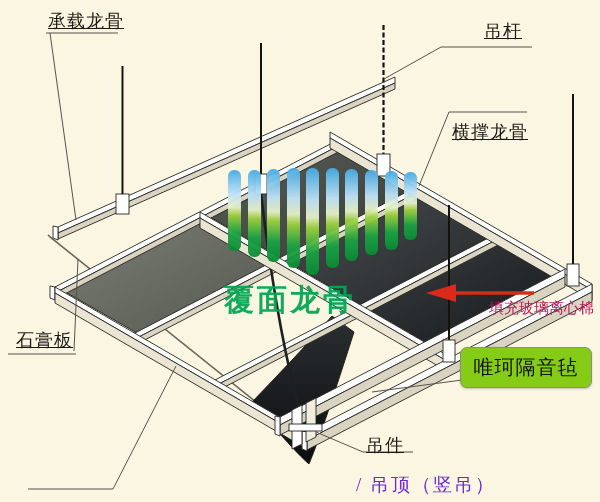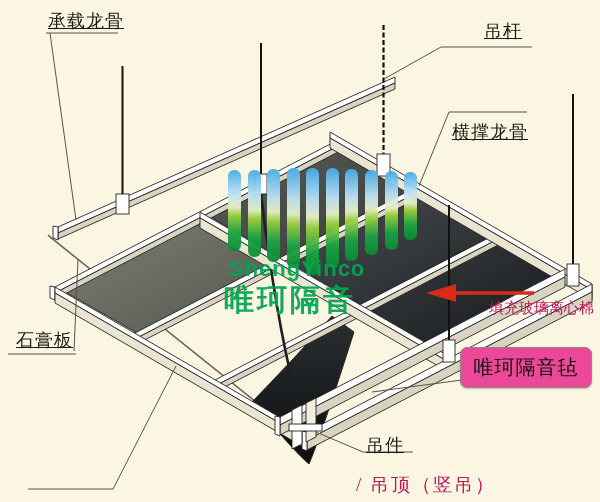--- a/index.html
+++ b/index.html
@@ -12,28 +12,28 @@
   .wm-en{position:absolute;left:229px;top:256px;
          font-family:"Liberation Sans","DejaVu Sans",sans-serif;
          font-weight:bold;font-size:22px;color:#00a651;letter-spacing:1px;
          opacity:.93;}
   .wm-cn{position:absolute;left:224px;top:280px;
          font-family:"Liberation Sans","DejaVu Sans",sans-serif;
          font-weight:bold;font-size:30px;color:#00a651;letter-spacing:3px;
          opacity:.93;}
   #logo-bars{position:absolute;left:226px;top:165px;opacity:.95;}
   .felt-box{position:absolute;left:460px;top:347px;width:130px;height:39px;
-            background:#ec4899;border:1px solid #8f8b80;border-radius:7px;
+            background:#84cc16;border:1px solid #8f8b80;border-radius:7px;
             box-shadow:0 1px 2px rgba(90,85,60,.35);
             display:flex;align-items:center;justify-content:center;
             font-size:20px;color:#14120f;letter-spacing:1px;}
   .red-note{position:absolute;left:489px;top:299px;font-size:15px;
             color:#be185d;letter-spacing:0px;white-space:nowrap;}
   .caption{position:absolute;left:356px;top:472px;font-size:19px;
-           color:#be185d;letter-spacing:2px;white-space:nowrap;}
+           color:#6d28d9;letter-spacing:2px;white-space:nowrap;}
 </style>
 </head>
 <body>
 
 <div id="stage">
 
   <svg id="structure-svg" width="600" height="502" viewBox="0 0 600 502">
     <defs>
       <linearGradient id="gA1" x1="0" y1="0" x2="1" y2="1">
         <stop offset="0" stop-color="#7b7f75"></stop>
@@ -165,22 +165,21 @@
     <rect x="41" y="4" width="13" height="93" rx="6" fill="url(#barGrad)"></rect>
     <rect x="61" y="3" width="13" height="100" rx="6" fill="url(#barGrad)"></rect>
     <rect x="80" y="3" width="13" height="107" rx="6" fill="url(#barGrad)"></rect>
     <rect x="100" y="3" width="13" height="100" rx="6" fill="url(#barGrad)"></rect>
     <rect x="119" y="4" width="13" height="92" rx="6" fill="url(#barGrad)"></rect>
     <rect x="139" y="5" width="13" height="85" rx="6" fill="url(#barGrad)"></rect>
     <rect x="159" y="6" width="13" height="79" rx="6" fill="url(#barGrad)"></rect>
     <rect x="178" y="7" width="13" height="68" rx="6" fill="url(#barGrad)"></rect>
   </svg>
 
-  <div class="wm-en">ShengYinco</div>
-  <div class="wm-cn">唯珂隔音</div>
+  <div class="wm-cn">覆面龙骨</div>
 
   <div class="lbl" style="left:48px;top:12px;">承载龙骨</div>
   <div class="lbl" style="left:484px;top:22px;">吊杆</div>
   <div class="lbl" style="left:452px;top:87px;margin-top:36px;">横撑龙骨</div>
   <div class="lbl" style="left:16px;top:331px;">石膏板</div>
   <div class="lbl" style="left:366px;top:436px;">吊件</div>
 
   <div class="felt-box">
     <span>唯珂隔音毡</span>
   </div>

